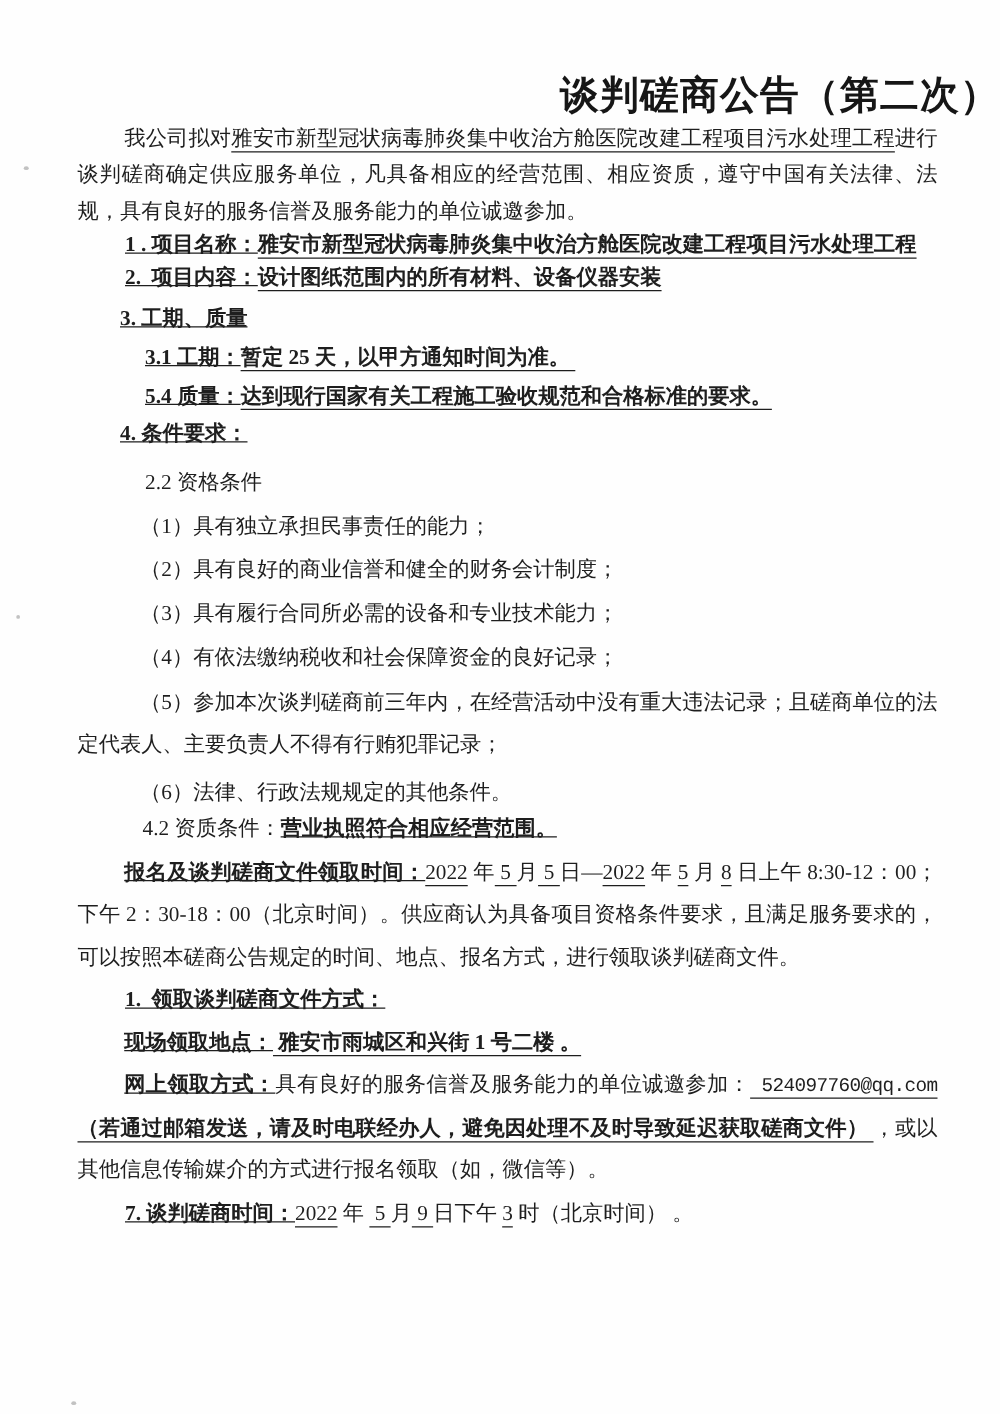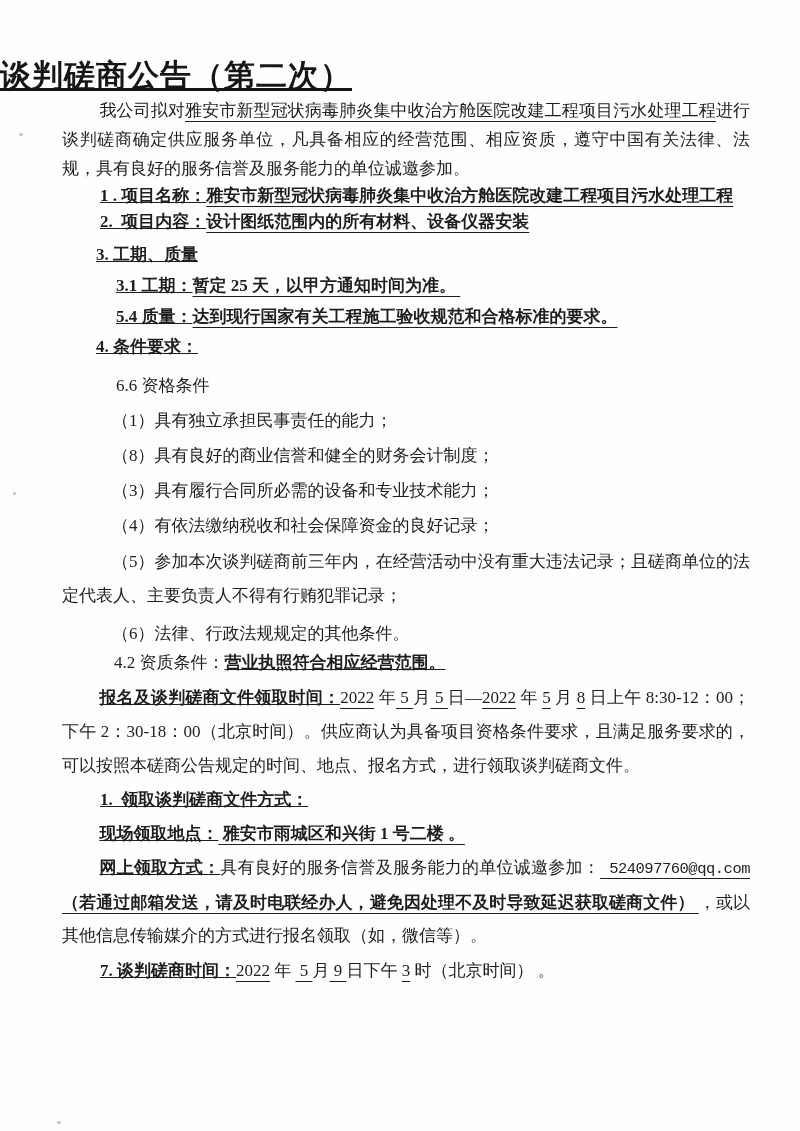--- a/index.html
+++ b/index.html
@@ -7,28 +7,27 @@
     position: relative;
     width: 800px;
     height: 1131px;
     margin: 0 auto;
     background: #fefefe;
     overflow: hidden;
     font-family: "Liberation Serif", "DejaVu Serif", serif;
     color: #1e1e1e;
   }
   .doc-title {
-    margin: 56px 0 0 0;
+    margin: 56px 0 0 12px;
     font-size: 31px;
     line-height: 40px;
     font-weight: 700;
-    text-align: left;
+    text-align: right;
     letter-spacing: 1px;
     color: #161616;
-    text-decoration: underline;
   }
   .doc-body {
     padding: 0 50px 0 62px;
     font-size: 17px;
   }
   .para {
     margin: 0;
     white-space: pre-wrap;
     word-break: break-all;
   }
@@ -75,23 +74,23 @@
 <div class="page">
   <h1 class="doc-title">谈判磋商公告（第二次）</h1>
   <div class="doc-body">
       <p class="para k-intro"><span class="">我公司拟对</span><span class="u">雅安市新型冠状病毒肺炎集中收治方舱医院改建工程项目污水处理工程</span><span class="">进行谈判磋商确定供应服务单位，凡具备相应的经营范围、相应资质，遵守中国有关法律、法规，具有良好的服务信誉及服务能力的单位诚邀参加。</span></p>
       <p class="para k-item"><span class="b">1 . 项目名称：</span><span class="b u">雅安市新型冠状病毒肺炎集中收治方舱医院改建工程项目污水处理工程</span></p>
       <p class="para k-item"><span class="b">2.  项目内容：</span><span class="b u">设计图纸范围内的所有材料、设备仪器安装</span></p>
       <p class="para k-h3"><span class="b">3. 工期、质量</span></p>
       <p class="para k-sub"><span class="b">3.1 工期：</span><span class="b u">暂定 25 天，以甲方通知时间为准。 </span></p>
       <p class="para k-sub"><span class="b">5.4 质量：</span><span class="b u">达到现行国家有关工程施工验收规范和合格标准的要求。</span></p>
       <p class="para k-h4"><span class="b">4. 条件要求：</span></p>
-      <p class="para k-cond41"><span class="">6.6 资格条件</span></p>
+      <p class="para k-cond41"><span class="">2.2 资格条件</span></p>
       <p class="para k-cond"><span class="">（1）具有独立承担民事责任的能力；</span></p>
-      <p class="para k-cond"><span class="">（8）具有良好的商业信誉和健全的财务会计制度；</span></p>
+      <p class="para k-cond"><span class="">（2）具有良好的商业信誉和健全的财务会计制度；</span></p>
       <p class="para k-cond"><span class="">（3）具有履行合同所必需的设备和专业技术能力；</span></p>
       <p class="para k-cond"><span class="">（4）有依法缴纳税收和社会保障资金的良好记录；</span></p>
       <p class="para k-cond5"><span class="">（5）参加本次谈判磋商前三年内，在经营活动中没有重大违法记录；且磋商单位的法定代表人、主要负责人不得有行贿犯罪记录；</span></p>
       <p class="para k-cond"><span class="">（6）法律、行政法规规定的其他条件。</span></p>
       <p class="para k-cond42"><span class="">4.2 资质条件：</span><span class="b">营业执照符合相应经营范围。</span></p>
       <p class="para k-flow"><span class="b">报名及谈判磋商文件领取时间：</span><span class="u">2022</span><span class=""> 年</span><span class="u"> 5 </span><span class="">月</span><span class="u"> 5 </span><span class="">日—</span><span class="u">2022</span><span class=""> 年 </span><span class="u">5</span><span class=""> 月 </span><span class="u">8</span><span class=""> 日上午 8:30-12：00；下午 2：30-18：00（北京时间）。供应商认为具备项目资格条件要求，且满足服务要求的，可以按照本磋商公告规定的时间、地点、报名方式，进行领取谈判磋商文件。</span></p>
       <p class="para k-sec5"><span class="b">1.  领取谈判磋商文件方式：</span></p>
       <p class="para k-pickup"><span class="b">现场领取地点：</span><span class="b u"> 雅安市雨城区和兴街 1 号二楼 。</span></p>
       <p class="para k-net"><span class="b">网上领取方式：</span><span class="">具有良好的服务信誉及服务能力的单位诚邀参加：</span><span class="u m"> 524097760@qq.com</span><span class="b u">（若通过邮箱发送，请及时电联经办人，避免因处理不及时导致延迟获取磋商文件） </span><span class="">，或以其他信息传输媒介的方式进行报名领取（如，微信等）。</span></p>
       <p class="para k-p67"><span class="b">7. 谈判磋商时间：</span><span class="u">2022</span><span class=""> 年 </span><span class="u"> 5 </span><span class="">月</span><span class="u"> 9 </span><span class="">日下午 </span><span class="u">3</span><span class=""> 时（北京时间） 。</span></p>

